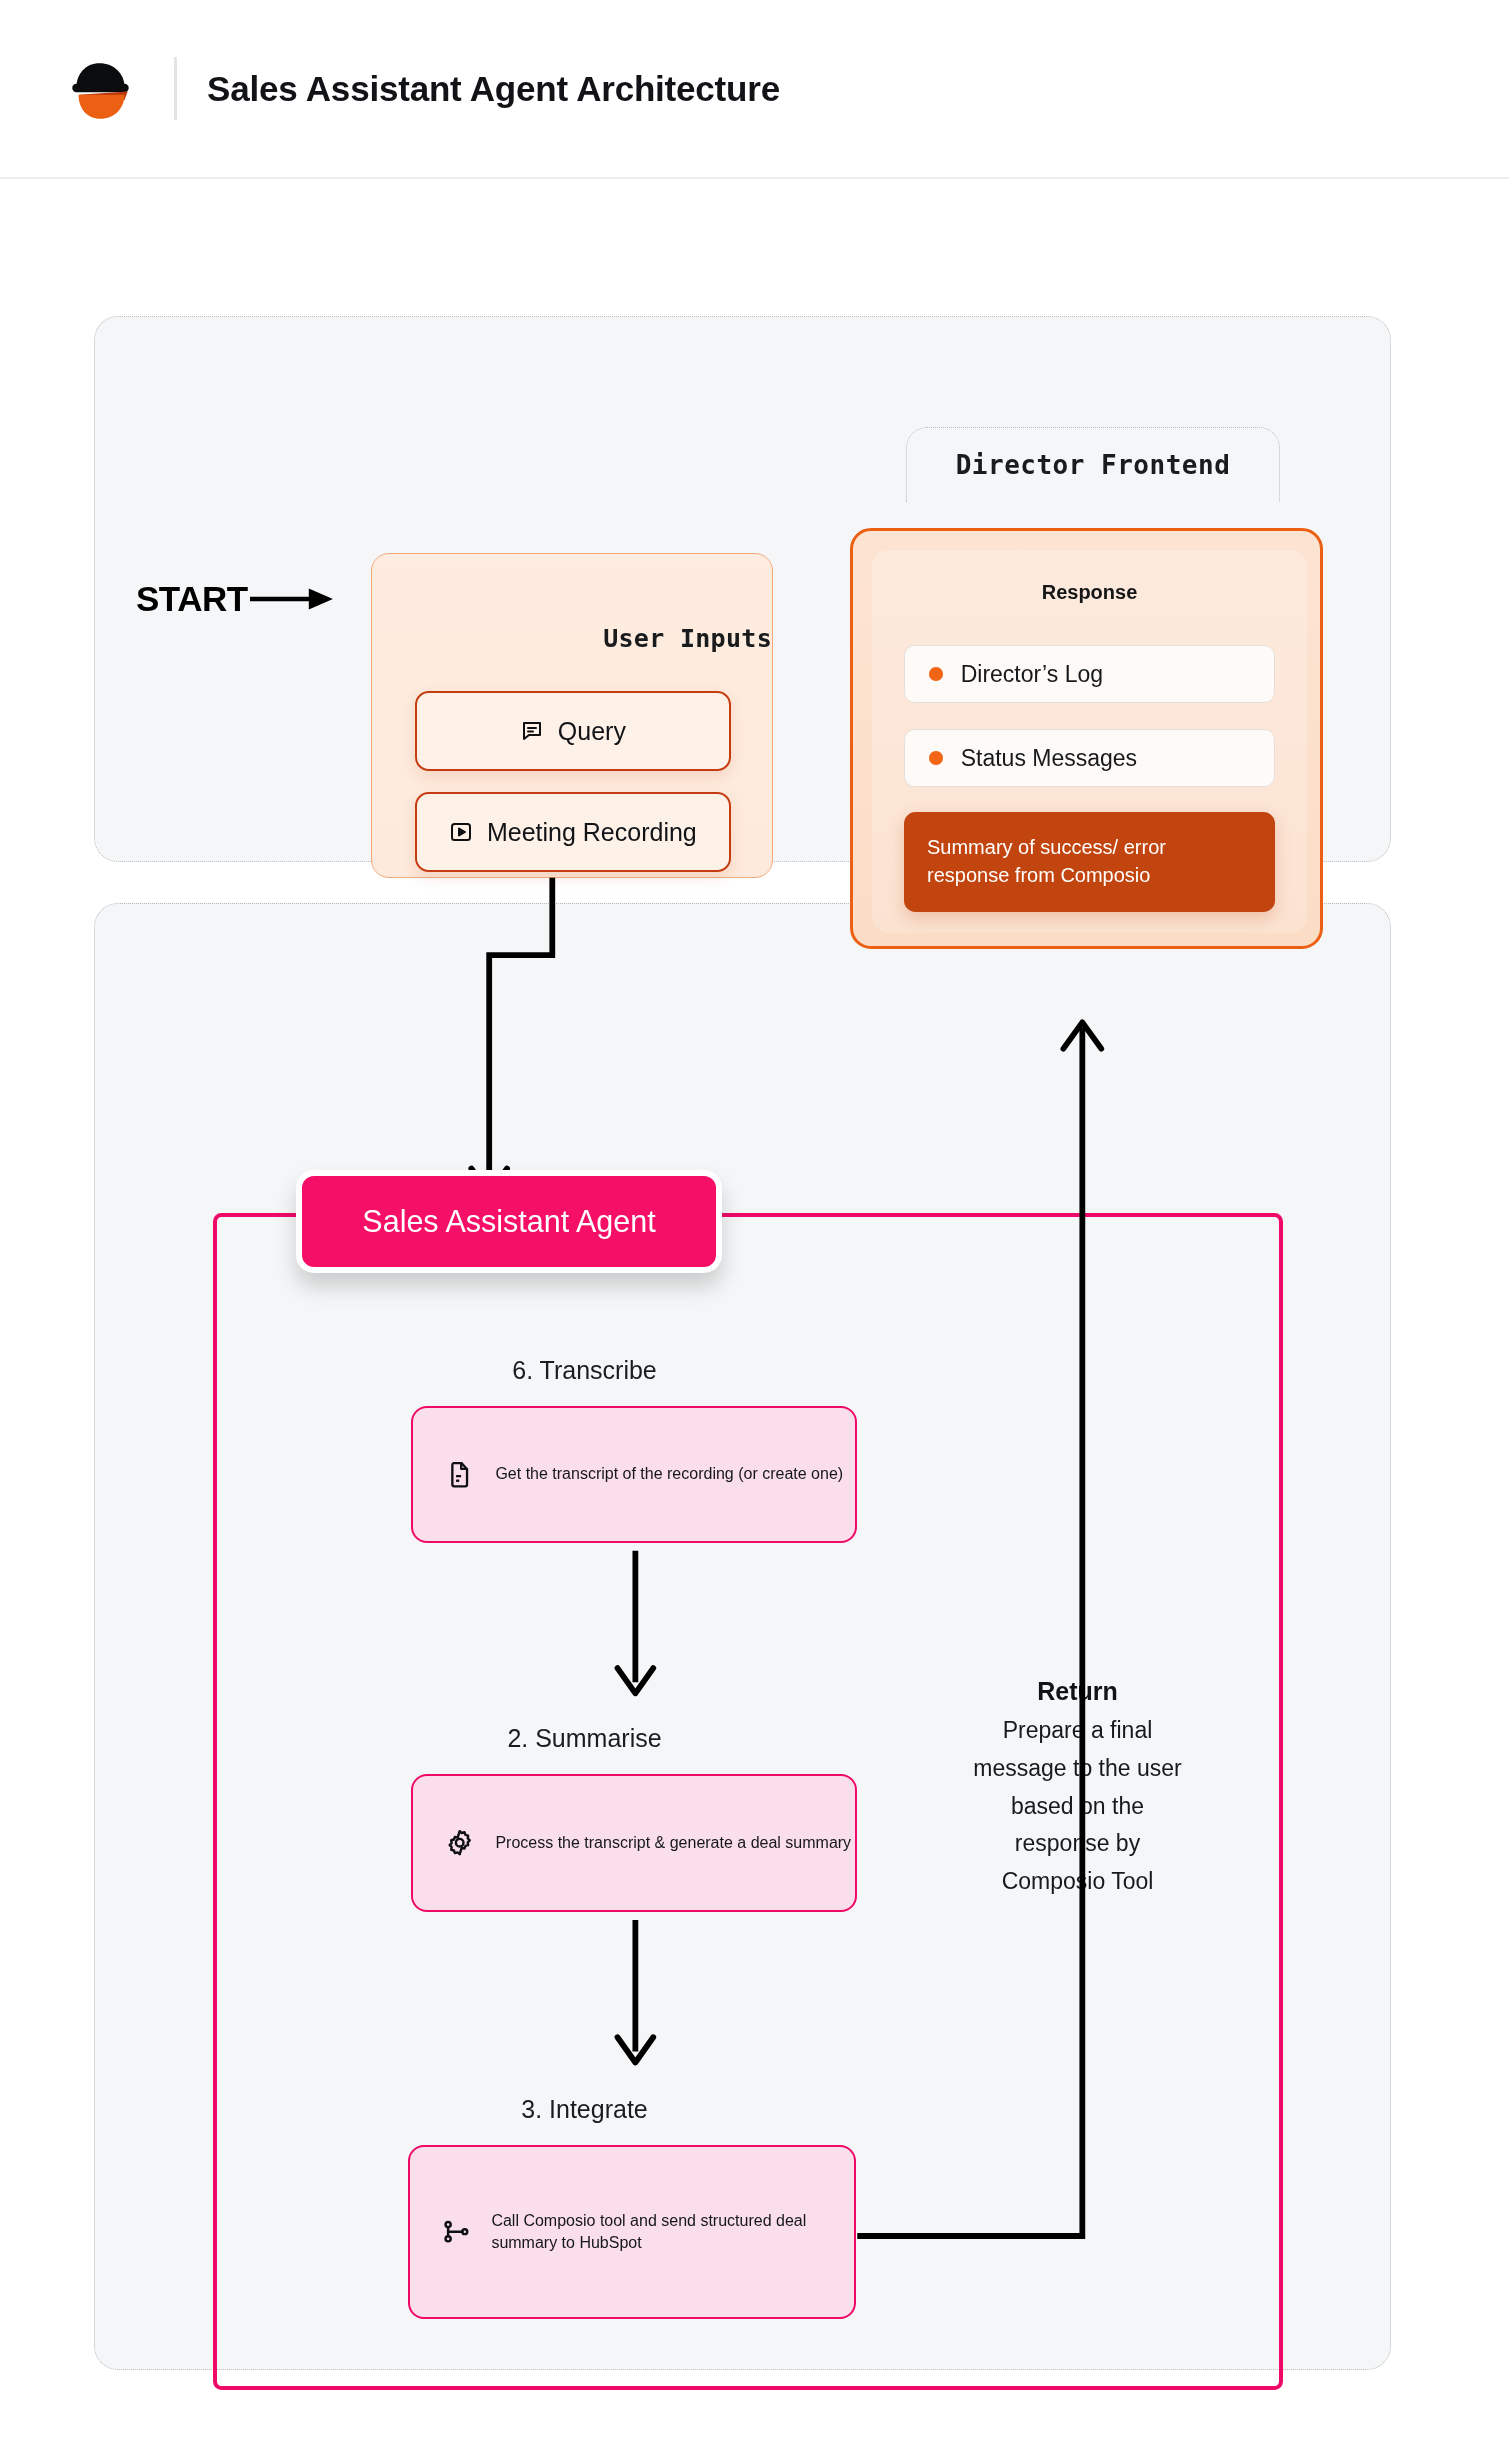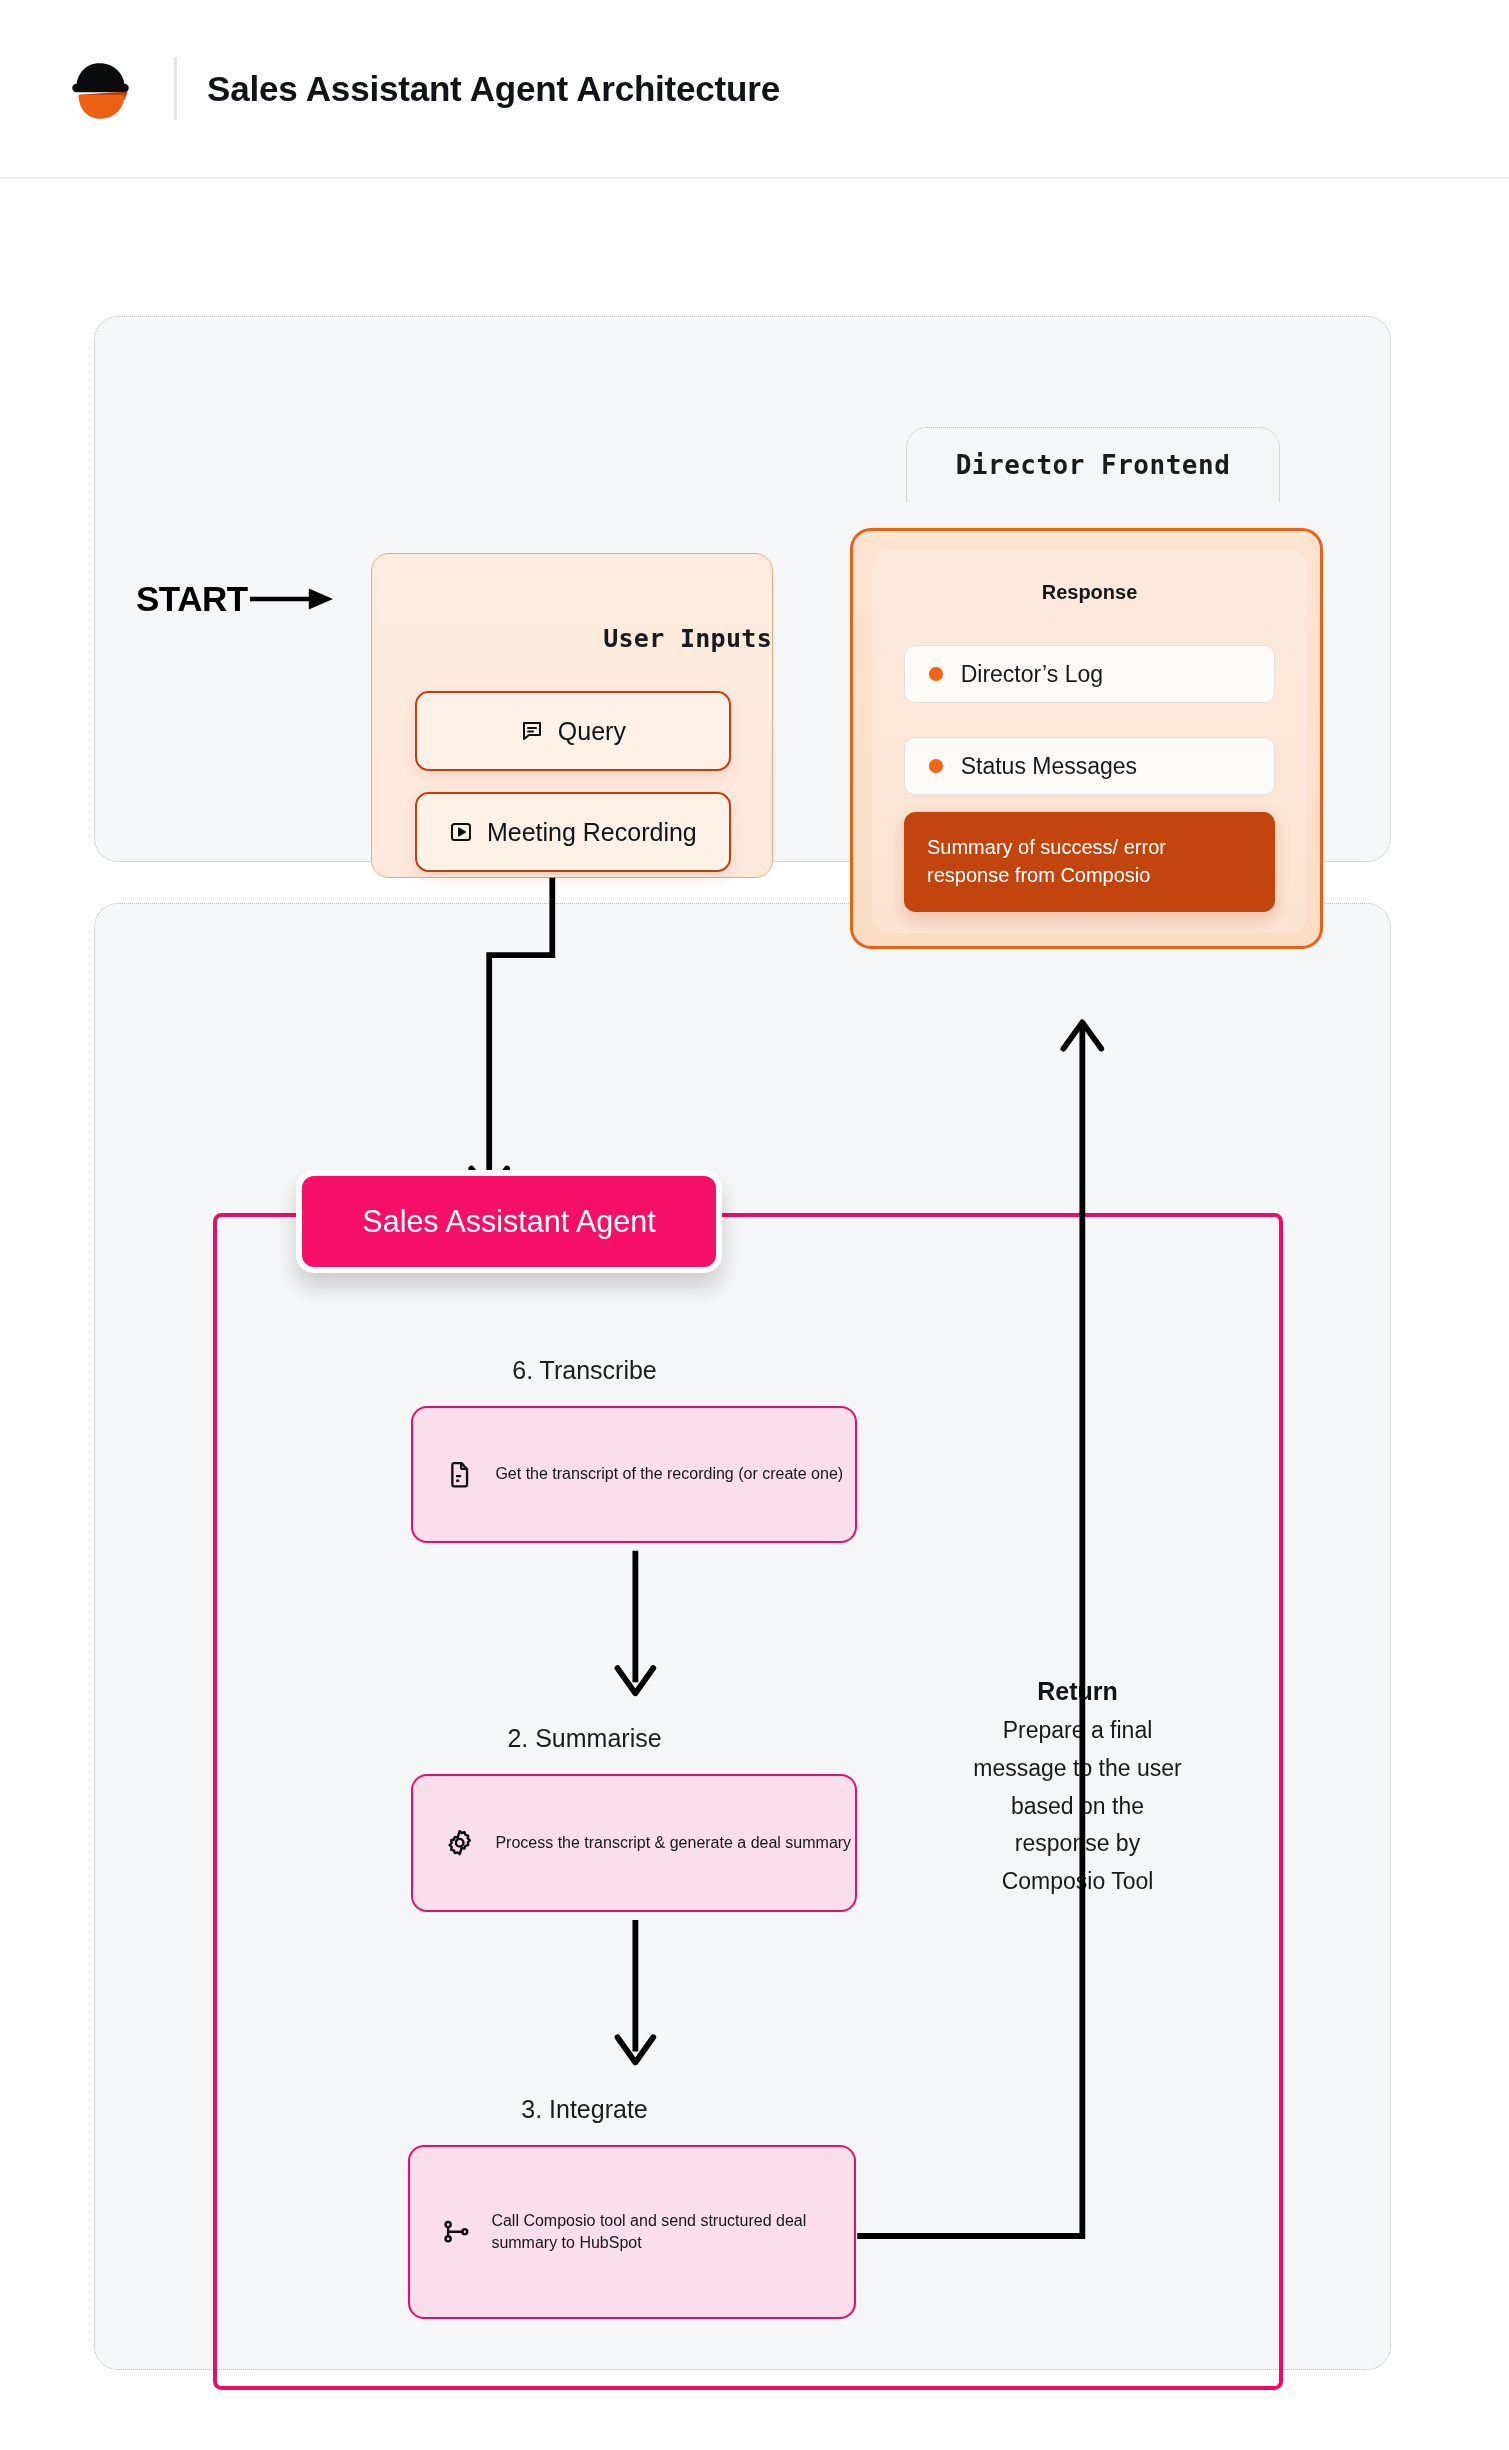--- a/index.html
+++ b/index.html
@@ -174,21 +174,21 @@
     left: 32px;
     width: 371px; height: 58px;
     background: #fdfaf8;
     border: 1.1px solid #e6dfd9;
     border-radius: 10.5px;
     display: flex; align-items: center;
     padding-left: 24px;
     gap: 18px;
   }
   #resp-row-0 { top: 95px; }
-  #resp-row-1 { top: 187px; }
+  #resp-row-1 { top: 179px; }
   .resp-dot {
     width: 13.7px; height: 13.7px; border-radius: 50%;
     background: #f26514; flex: 0 0 auto;
   }
   .resp-label { font-size: 23px; color: #17191b; white-space: nowrap; }
   #resp-summary {
     position: absolute;
     left: 32px; top: 262px;
     width: 371px; height: 100px;
     background: #c2440e;

